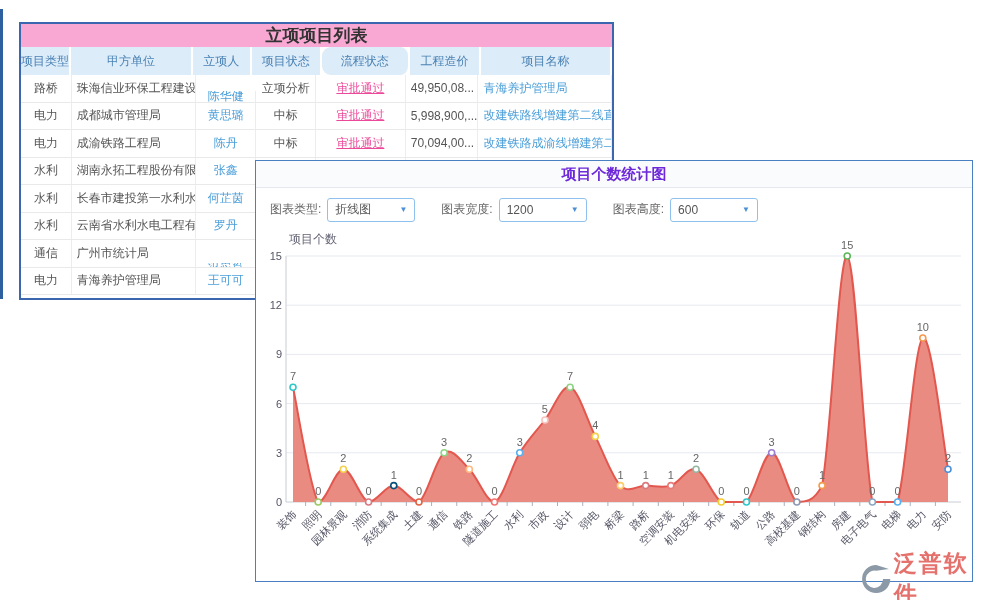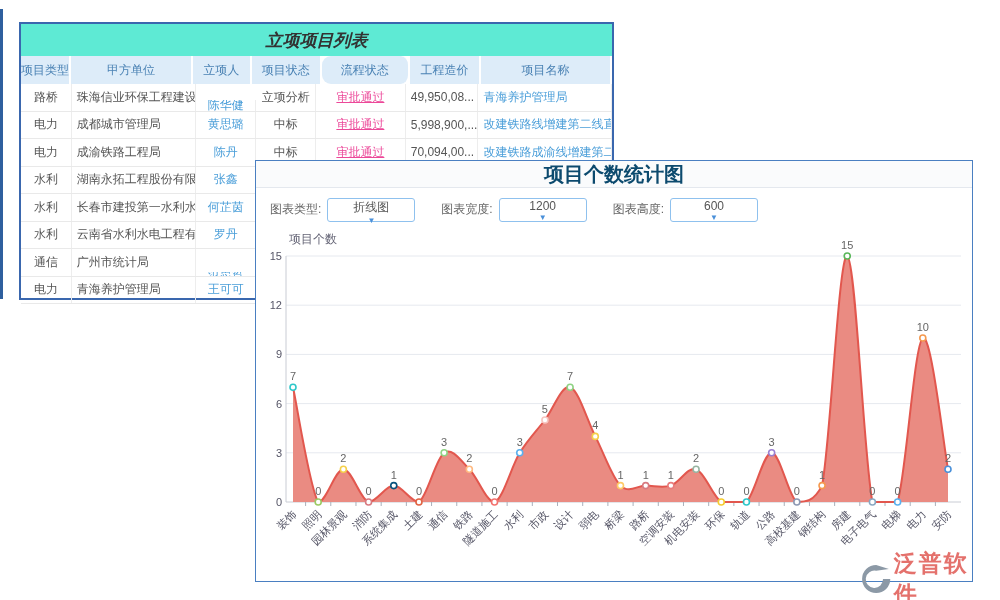--- a/index.html
+++ b/index.html
@@ -5,45 +5,45 @@
   * { margin:0; padding:0; box-sizing:border-box; }
   body { width:1000px; height:600px; position:relative; background:#fff;
          font-family:"Liberation Sans","DejaVu Sans",sans-serif; overflow:hidden; }
 
   
   .edge-strip { position:absolute; left:0; top:9px; width:3px; height:290px; background:#2e5f9e; }
 
   
   .table-window { position:absolute; left:19px; top:22px; width:595px; height:278px;
                   background:#fff; border:2px solid #3a67ae; z-index:1; }
-  .tw-titlebar { height:32px; display:flex; align-items:center; justify-content:center;
-                 background:#5eead4;font-style:italic; }
+  .tw-titlebar { height:23px; display:flex; align-items:center; justify-content:center;
+                 background:#f9a8d4; }
   .tw-title { font-size:17px; font-weight:bold; color:#333; }
   .t-header { display:flex; height:28px; background:#fff; }
   .th { background:#ddecf9; color:#4a82b4; font-size:12px; display:flex; align-items:center;
         justify-content:center; border-right:2px solid #fff; overflow:hidden; white-space:nowrap; }
   .t-body .tr { display:flex; height:27.5px; border-bottom:1px solid #e9e9e9; }
   .td { font-size:12px; color:#555; display:flex; align-items:center; border-right:1px solid #ededed;
         overflow:hidden; white-space:nowrap; padding:0 5px; }
   .td.center { justify-content:center; }
   .td.blue { color:#4a9ed9; cursor:pointer; }
   .td.green { color:#ec4899; text-decoration:underline; cursor:pointer; justify-content:center; }
 
   
   .chart-window { position:absolute; left:255px; top:160px; width:718px; height:422px;
                   background:#fff; border:1px solid #4a7fc1; z-index:2; }
   .cw-titlebar { height:27px; display:flex; align-items:center; justify-content:center;
                  background:#fafbfc; border-bottom:1px solid #e4e8ee; }
-  .cw-title { font-size:20px; font-weight:bold; color:#0c4a6e; }
+  .cw-title { font-size:15px; font-weight:bold; color:#6d28d9; }
   .controls { display:flex; align-items:center; padding:9px 0 0 14px; height:34px; }
   .ctl-group { display:flex; align-items:center; margin-right:26px; }
   .ctl-label { font-size:12px; color:#666; margin-right:6px; }
   .select { width:88px; height:24px; border:1px solid #8fc1ee; border-radius:3px; background:#fff;
             display:flex; align-items:center; justify-content:space-between; padding:0 7px;
-            font-size:12px; color:#555; cursor:pointer;flex-direction:column; }
+            font-size:12px; color:#555; cursor:pointer; }
   .caret { font-size:8px; color:#4a90d9; }
   .chart-svg-holder { position:absolute; left:0; top:70px; width:716px; height:351px; }
 
   
   .logo { position:absolute; left:858px; top:548px; width:132px; z-index:3; }
   .logo-row { display:flex; align-items:center; }
   .logo-name { font-size:23px; font-weight:bold; color:#e4716c; letter-spacing:2px; margin-left:3px; }
 </style>
 </head>
 <body>

